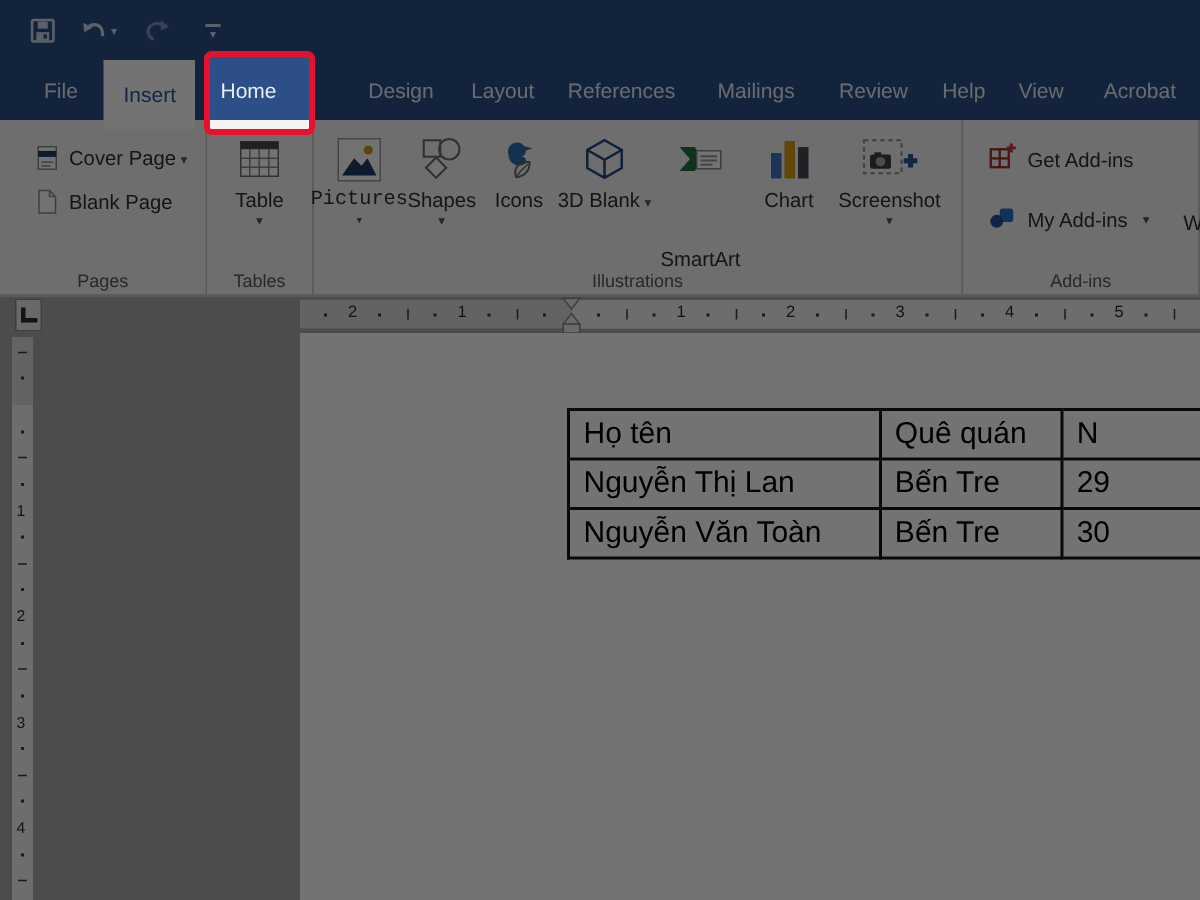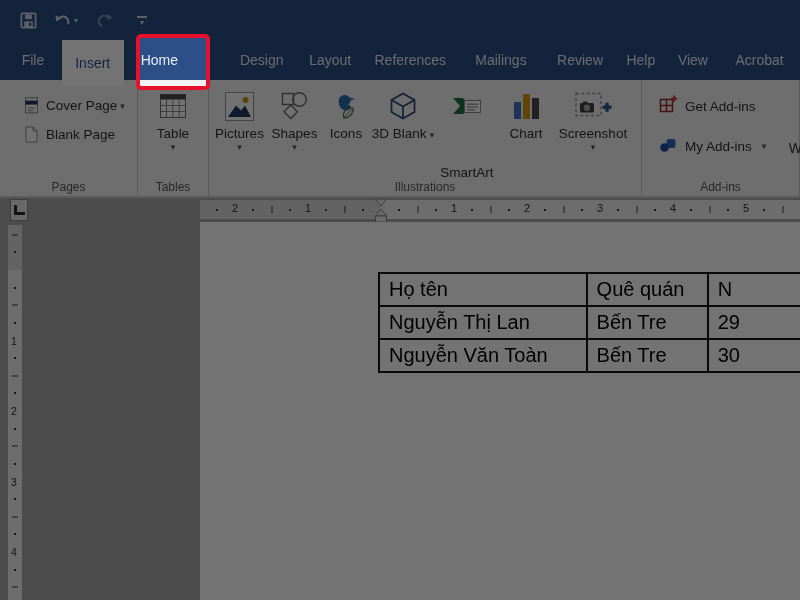--- a/index.html
+++ b/index.html
@@ -10,21 +10,21 @@
   .titlebar{position:absolute;top:0;left:0;right:0;height:40px;background:#2b4f86;}
   .qat{position:absolute;left:16px;top:7px;display:flex;align-items:center;gap:14px;height:26px;}
   .qat-btn{display:flex;align-items:center;justify-content:center;width:24px;height:24px;cursor:pointer;}
   .qat-btn.disabled{opacity:.5;}
   .mini-caret{font-size:8px;color:#cdd6e6;margin-left:2px;}
   .qat-custom{display:flex;flex-direction:column;align-items:center;line-height:5px;color:#cdd6e6;}
   .qat-custom .bar{width:10px;height:2px;background:#cdd6e6;margin-bottom:2px;}
   .qat-custom .cv{font-size:8px;}
 
   
-  .tabrow{position:absolute;top:40px;left:0;right:0;height:40px;background:#2b4f86;display:flex;padding-left:4px;overflow:visible;}
+  .tabrow{position:absolute;top:40px;left:0;right:0;height:40px;background:#2b4f86;display:flex;padding-left:12px;overflow:visible;}
   .tab{display:flex;align-items:center;justify-content:center;height:40px;font-size:14px;color:#e8edf4;cursor:pointer;}
   .t-file{width:60px;}.t-home{width:74px;}.t-insert{width:64px;}.t-design{width:72px;margin-left:32px;}.t-layout{width:70px;}
   .t-references{width:96px;}.t-mailings{width:92px;}.t-review{width:72px;}.t-view{width:54px;}.t-help{width:54px;}.t-acrobat{width:84px;}
   .tab.active{background:#ffffff;color:#2b579a;height:46px;position:relative;z-index:5;}
 
   
   .ribbon{position:absolute;top:80px;left:0;right:0;height:118px;background:#f3f3f3;border-bottom:2px solid #c9c9c9;box-sizing:border-box;display:flex;}
   .group{position:relative;height:100%;border-right:1px solid #c6c6c6;box-sizing:border-box;}
   .group-label{position:absolute;bottom:2px;left:0;right:0;text-align:center;font-size:12px;color:#595959;}
   .g-pages{width:138px;}
@@ -34,21 +34,21 @@
   .small-btns{position:absolute;top:11px;left:22px;right:2px;}
   .small-btn{display:flex;align-items:center;height:29px;font-size:13.5px;color:#303030;cursor:pointer;white-space:nowrap;}
   .small-btn .icn{width:19px;height:18px;margin-right:5px;display:flex;align-items:center;justify-content:center;}
   .big-btn{display:flex;flex-direction:column;align-items:center;padding-top:9px;font-size:13.5px;color:#303030;cursor:pointer;box-sizing:border-box;height:100px;}
   .big-btn .icn{height:34px;display:flex;align-items:center;justify-content:center;}
   .big-btn .lblwrap{text-align:center;line-height:15px;margin-top:3px;}
   .caret{font-size:9px;color:#555;line-height:8px;}
   .caret-below{display:block;text-align:center;margin-top:2px;}
   .caret-inline{margin-left:3px;}
   .illu-row{display:flex;padding-left:2px;}
-  .b-pictures{width:57px;}.b-shapes{width:53px;}.b-iconsbtn{width:50px;}.b-3d{width:64px;}
+  .b-pictures{width:57px;font-family:Liberation Mono, monospace;}.b-shapes{width:53px;}.b-iconsbtn{width:50px;}.b-3d{width:64px;}
   .b-smartart{width:64px;gap:40px;}.b-chart{width:54px;}.b-screenshot{width:80px;}
   .addin-row{display:flex;align-items:center;gap:7px;font-size:13.5px;color:#303030;margin:0 0 0 16px;cursor:pointer;height:24px;}
   .addin-row.r1{margin-top:14px;}
   .addin-row.r2{margin-top:16px;}
   .w-partial{position:absolute;right:-3px;top:140px;font-size:14px;color:#303030;}
   .g-addins{position:relative;}
   .g-addins .w-partial{top:60px;}
 
   
   .docshell{position:absolute;top:198px;left:0;right:0;bottom:0;background:#a9a9a9;}

